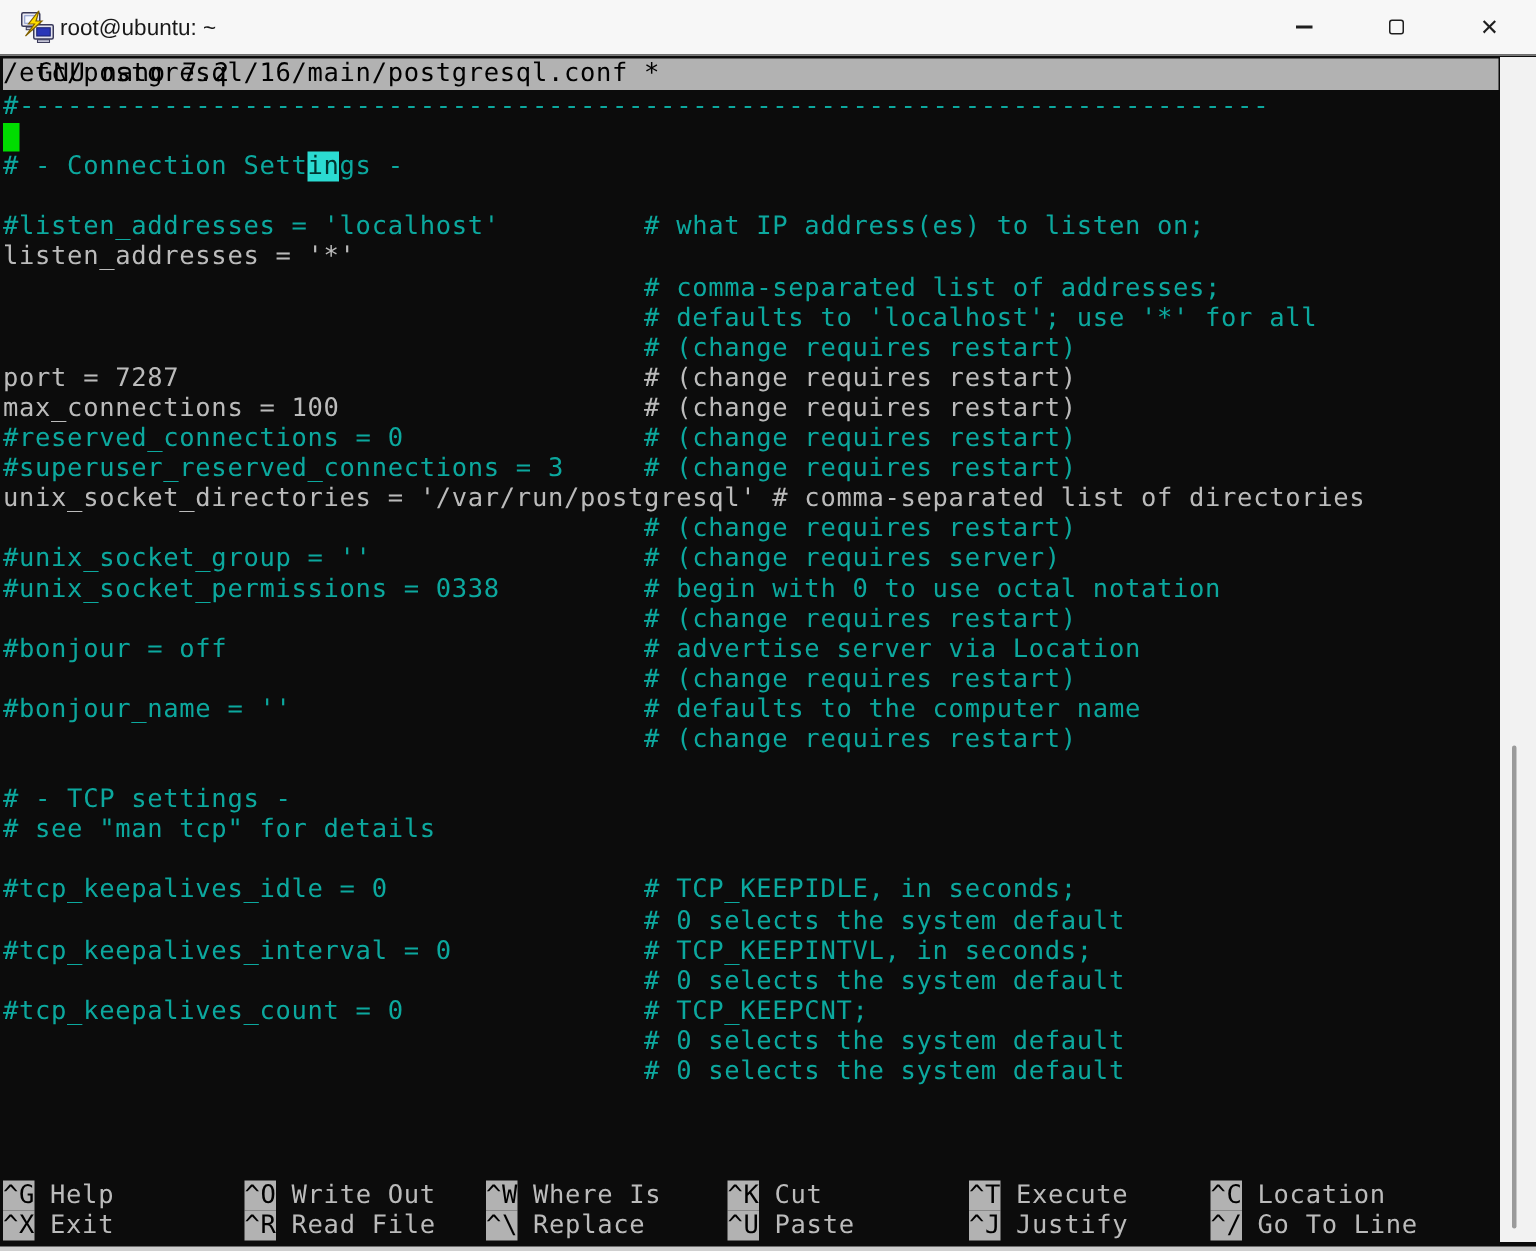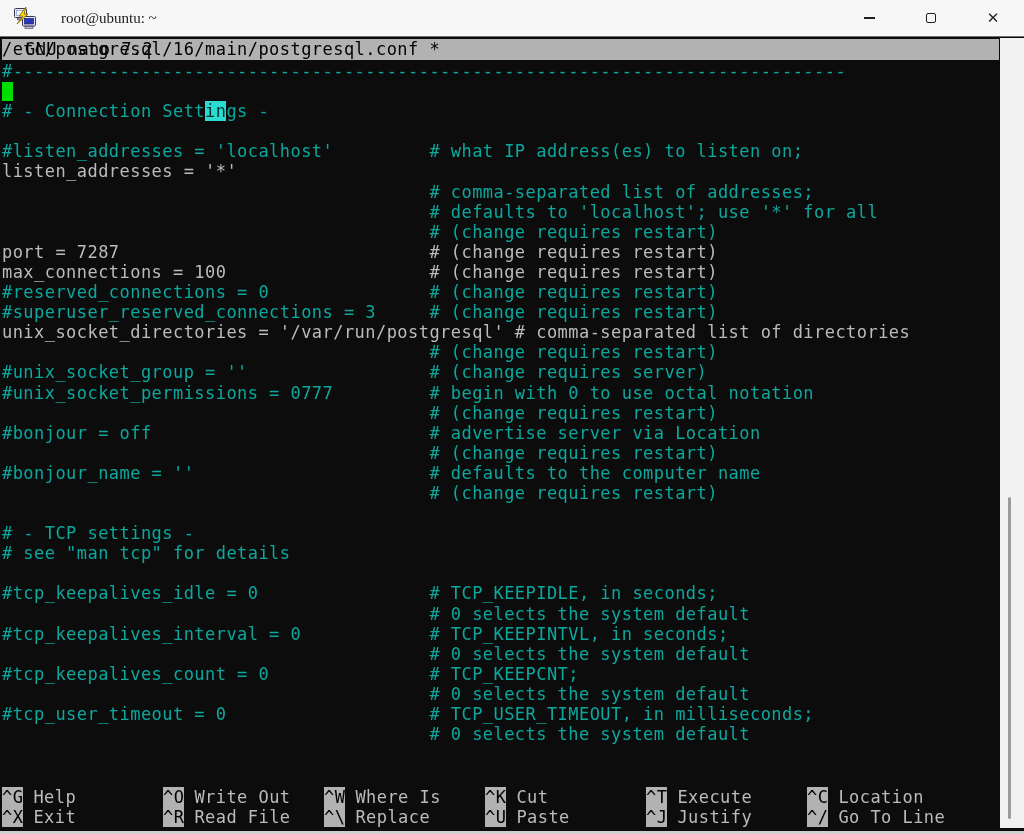--- a/index.html
+++ b/index.html
@@ -6,21 +6,21 @@
   html,body{margin:0;padding:0;width:1024px;height:834px;overflow:hidden;background:#000;}
   *{box-sizing:border-box;}
   .mono{font-family:"DejaVu Sans Mono","Liberation Mono",monospace;font-size:17px;line-height:20.1px;letter-spacing:.45px;}
   .window{position:relative;width:1024px;height:834px;background:var(--terminal-bg,#0c0c0c);border-bottom:3px solid #cfcfcf;}
 
   
   .titlebar{position:absolute;top:0;left:0;right:0;height:37px;background:var(--titlebar-bg,#f7f7f7);
             border-bottom:1px solid #6e6e6e;display:flex;align-items:center;
             font-family:"Liberation Sans",sans-serif;}
   .app-icon{margin-left:13px;display:flex;align-items:center;}
-  .title{margin-left:24px;font-size:15px;color:var(--titlebar-text,#191919);font-family:Liberation Serif, serif;}
+  .title{margin-left:3px;font-size:15px;color:var(--titlebar-text,#191919);}
   .controls{margin-left:auto;display:flex;height:100%;}
   .wbtn{width:62px;height:100%;border:none;background:transparent;display:flex;align-items:center;justify-content:center;padding:0;cursor:default;}
   .min-glyph{width:11px;height:1.6px;background:#1f1f1f;display:inline-block;}
   .max-glyph{width:10px;height:10px;border:1.4px solid #1f1f1f;border-radius:2px;display:inline-block;}
   .close-glyph{font-size:15px;color:#1f1f1f;font-family:"DejaVu Sans",sans-serif;}
 
   
   .nanobar{position:absolute;top:39px;left:2px;right:25px;height:21px;background:var(--bar-bg,#b2b2b2);
            color:var(--bar-text,#000);white-space:pre;}
   .nano-ver{position:absolute;left:23px;top:0;}
@@ -93,37 +93,36 @@
       <div class="line"><span class="comment">                                        # comma-separated list of addresses;</span></div>
       <div class="line"><span class="comment">                                        # defaults to 'localhost'; use '*' for all</span></div>
       <div class="line"><span class="comment">                                        # (change requires restart)</span></div>
       <div class="line"><span class="code">port = 7287                             # (change requires restart)</span></div>
       <div class="line"><span class="code">max_connections = 100                   # (change requires restart)</span></div>
       <div class="line"><span class="comment">#reserved_connections = 0               # (change requires restart)</span></div>
       <div class="line"><span class="comment">#superuser_reserved_connections = 3     # (change requires restart)</span></div>
       <div class="line"><span class="code">unix_socket_directories = '/var/run/postgresql' # comma-separated list of directories</span></div>
       <div class="line"><span class="comment">                                        # (change requires restart)</span></div>
       <div class="line"><span class="comment">#unix_socket_group = ''                 # (change requires server)</span></div>
-      <div class="line"><span class="comment">#unix_socket_permissions = 0777         # begin with 0 to use octal notation</span></div>
+      <div class="line"><span class="comment">#unix_socket_permissions = 0338         # begin with 0 to use octal notation</span></div>
       <div class="line"><span class="comment">                                        # (change requires restart)</span></div>
       <div class="line"><span class="comment">#bonjour = off                          # advertise server via Location</span></div>
       <div class="line"><span class="comment">                                        # (change requires restart)</span></div>
       <div class="line"><span class="comment">#bonjour_name = ''                      # defaults to the computer name</span></div>
       <div class="line"><span class="comment">                                        # (change requires restart)</span></div>
       <div class="line"></div>
       <div class="line"><span class="comment"># - TCP settings -</span></div>
       <div class="line"><span class="comment"># see "man tcp" for details</span></div>
       <div class="line"></div>
       <div class="line"><span class="comment">#tcp_keepalives_idle = 0                # TCP_KEEPIDLE, in seconds;</span></div>
       <div class="line"><span class="comment">                                        # 0 selects the system default</span></div>
       <div class="line"><span class="comment">#tcp_keepalives_interval = 0            # TCP_KEEPINTVL, in seconds;</span></div>
       <div class="line"><span class="comment">                                        # 0 selects the system default</span></div>
       <div class="line"><span class="comment">#tcp_keepalives_count = 0               # TCP_KEEPCNT;</span></div>
       <div class="line"><span class="comment">                                        # 0 selects the system default</span></div>
-      <div class="line"><span class="comment">#tcp_user_timeout = 0                   # TCP_USER_TIMEOUT, in milliseconds;</span></div>
       <div class="line"><span class="comment">                                        # 0 selects the system default</span></div>
     </div>
 
   <div class="footer mono"><div><div class="sc-item"><span class="sc-key">^G</span><span class="sc-label">Help</span></div><div class="sc-item"><span class="sc-key">^X</span><span class="sc-label">Exit</span></div></div><div><div class="sc-item"><span class="sc-key">^O</span><span class="sc-label">Write Out</span></div><div class="sc-item"><span class="sc-key">^R</span><span class="sc-label">Read File</span></div></div><div><div class="sc-item"><span class="sc-key">^W</span><span class="sc-label">Where Is</span></div><div class="sc-item"><span class="sc-key">^\</span><span class="sc-label">Replace</span></div></div><div><div class="sc-item"><span class="sc-key">^K</span><span class="sc-label">Cut</span></div><div class="sc-item"><span class="sc-key">^U</span><span class="sc-label">Paste</span></div></div><div><div class="sc-item"><span class="sc-key">^T</span><span class="sc-label">Execute</span></div><div class="sc-item"><span class="sc-key">^J</span><span class="sc-label">Justify</span></div></div><div><div class="sc-item"><span class="sc-key">^C</span><span class="sc-label">Location</span></div><div class="sc-item"><span class="sc-key">^/</span><span class="sc-label">Go To Line</span></div></div></div>
 
   <div class="scrollbar">
     <div class="thumb"></div>
   </div>
 
 </div>

